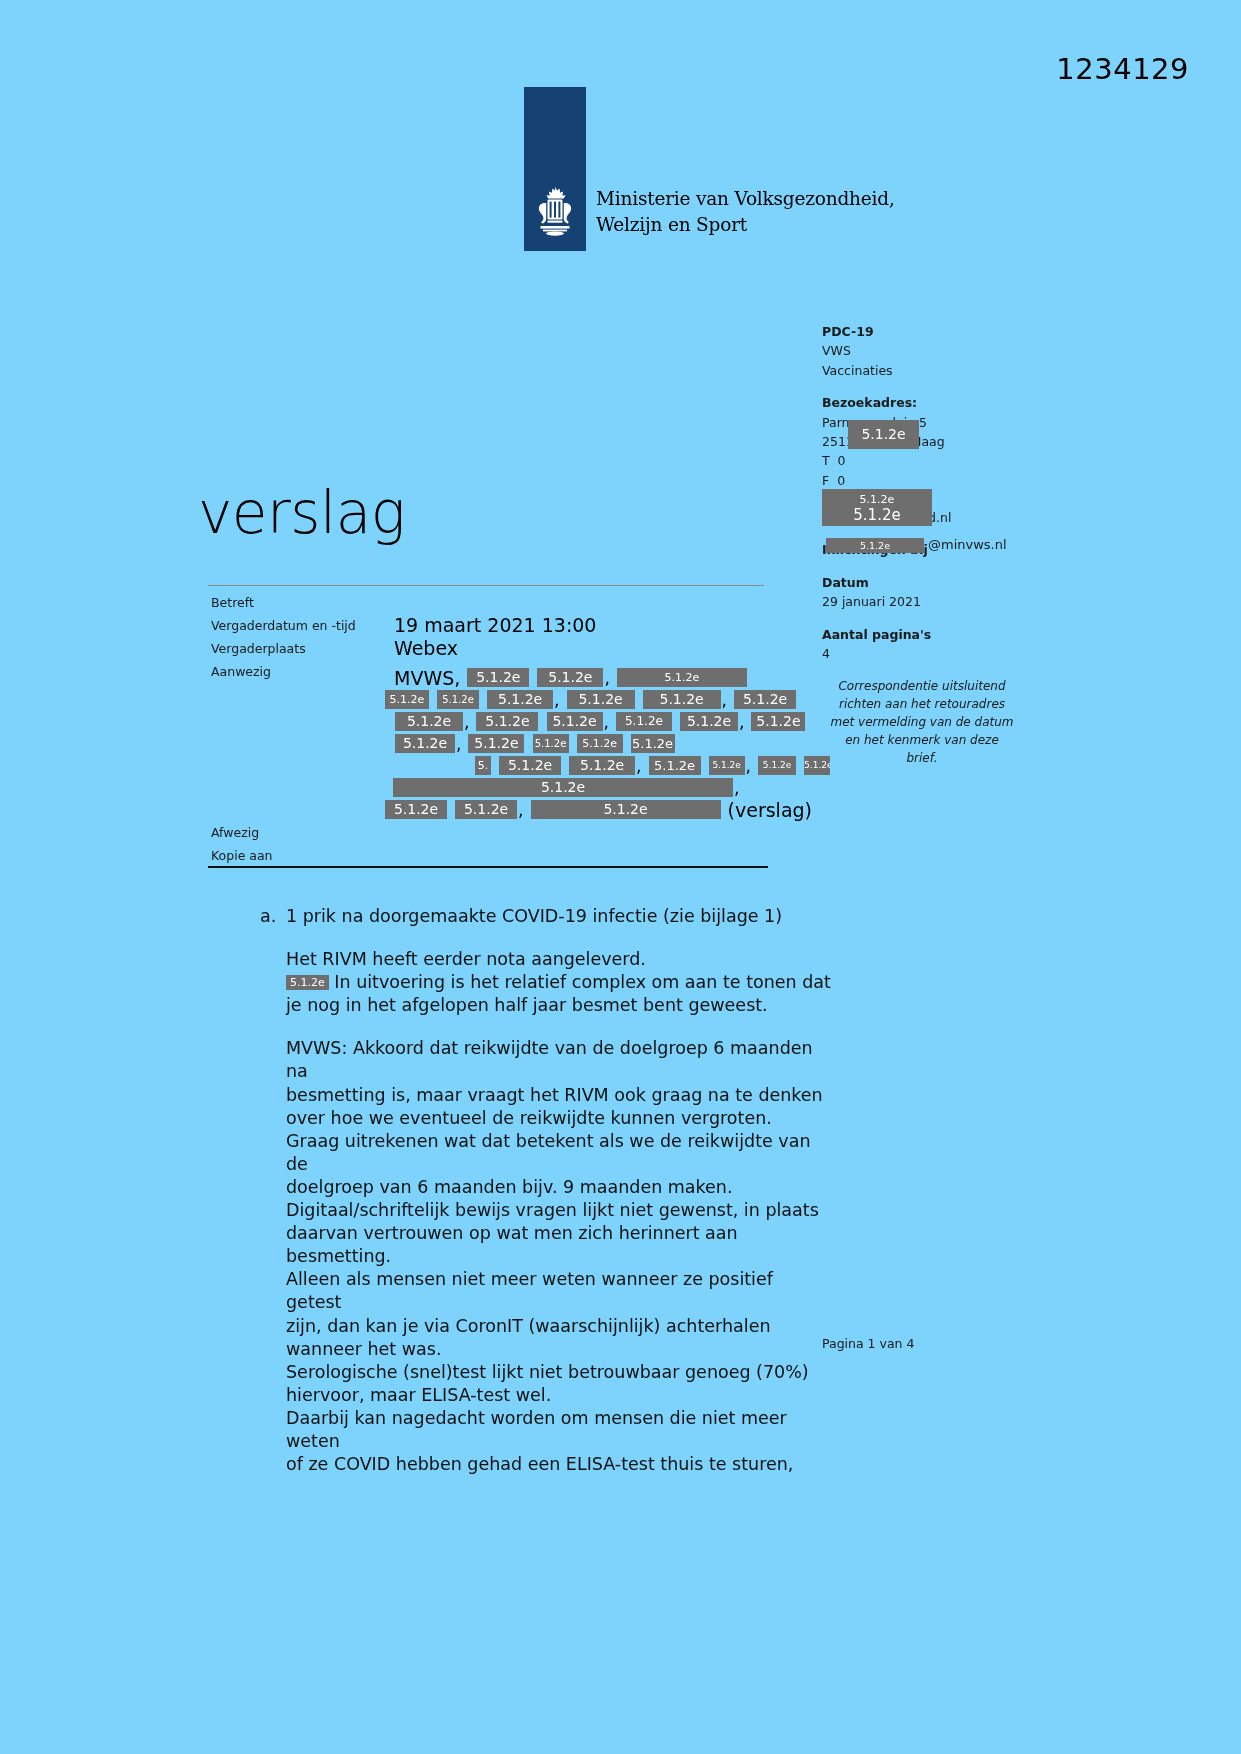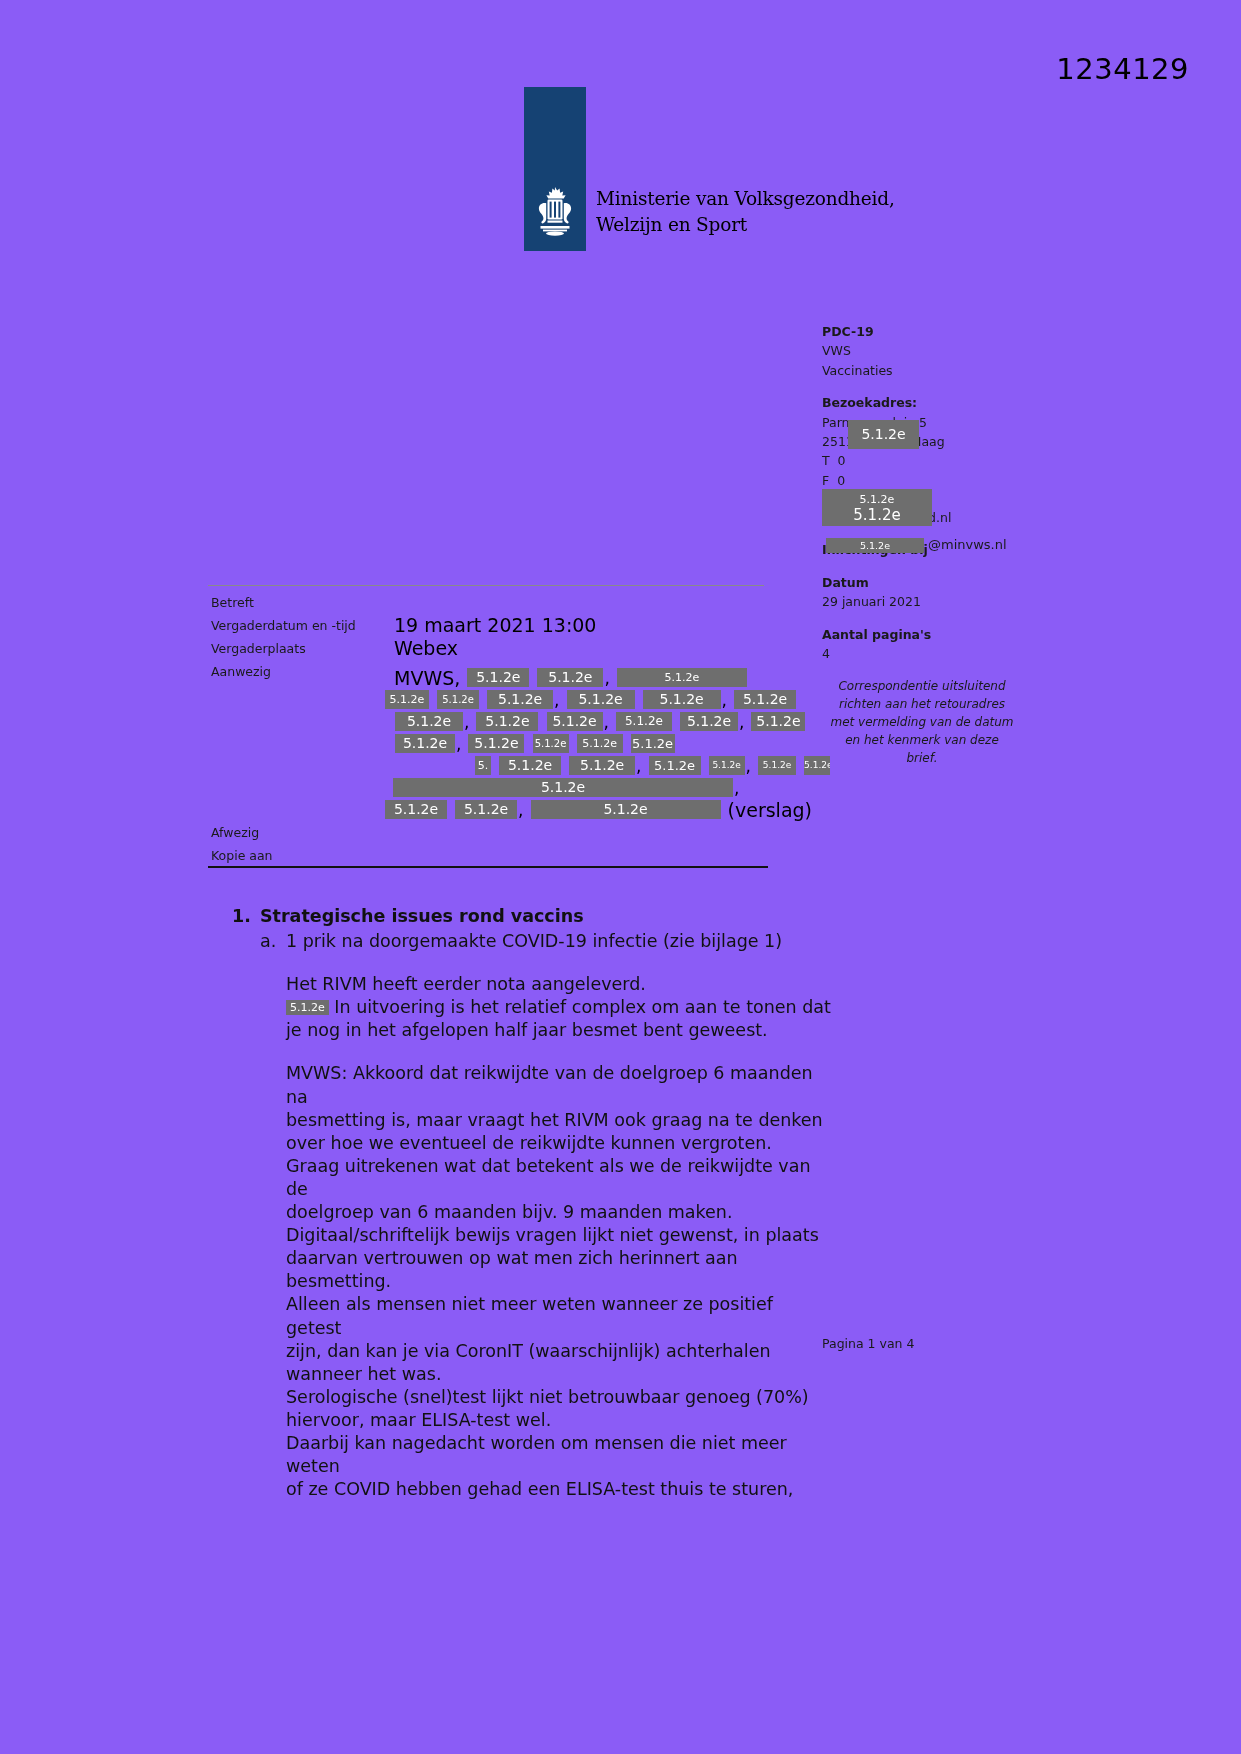--- a/index.html
+++ b/index.html
@@ -12,21 +12,21 @@
     height: 1754px;
     position: relative;
     font-family: "DejaVu Sans", sans-serif;
     color: #000000;
     overflow: hidden;
   }
 
   .page {
     position: absolute;
     inset: 0;
-    background: #8b5cf6;
+    background: #7dd3fc;
   }
 
   
   .doc-number {
     position: absolute;
     top: 52px;
     right: 52px;
     font-family: "DejaVu Sans", sans-serif;
     font-size: 29px;
     letter-spacing: 0.5px;
@@ -324,20 +324,21 @@
   </div>
 
   <div class="redac rd-phone">5.1.2e</div>
   <div class="redac rd-inl">
     <span>5.1.2e</span>
     <span class="l2">5.1.2e</span>
   </div>
   <div class="redac rd-mail">5.1.2e</div>
   <div class="mail-suffix">@minvws.nl</div>
 
+  <div class="title">verslag</div>
   <div class="rule-thin"></div>
 
   <div class="fields">
     <div class="field-row">
       <span class="field-label">Betreft</span>
       <span class="field-value"></span>
     </div>
     <div class="field-row">
       <span class="field-label">Vergaderdatum en -tijd</span>
       <span class="field-value">19 maart 2021 13:00</span>
@@ -406,23 +407,20 @@
       <span class="redac" style="width:62px">5.1.2e</span>
       <span class="redac" style="width:62px">5.1.2e</span><span class="comma">,</span>
       <span class="redac" style="width:190px">5.1.2e</span>
       <span class="lbl-mvws">(verslag)</span>
     </div>
   </div>
 
   <div class="rule-thick"></div>
 
   <div class="body-wrap">
-    <div class="h-num">
-      <span class="n">1.</span><span>Strategische issues rond vaccins</span>
-    </div>
     <div class="sub-a">
       <span class="n">a.</span><span>1 prik na doorgemaakte COVID-19 infectie (zie bijlage 1)</span>
     </div>
     <div class="para"><span>Het RIVM heeft eerder nota aangeleverd.</span><br><span class="rd-inline">5.1.2e</span> <span>In uitvoering is het relatief complex om aan te tonen dat</span><br><span>je nog in het afgelopen half jaar besmet bent geweest.</span></div>
     <div class="para">MVWS: Akkoord dat reikwijdte van de doelgroep 6 maanden na
 besmetting is, maar vraagt het RIVM ook graag na te denken
 over hoe we eventueel de reikwijdte kunnen vergroten.
 Graag uitrekenen wat dat betekent als we de reikwijdte van de
 doelgroep van 6 maanden bijv. 9 maanden maken.
 Digitaal/schriftelijk bewijs vragen lijkt niet gewenst, in plaats

